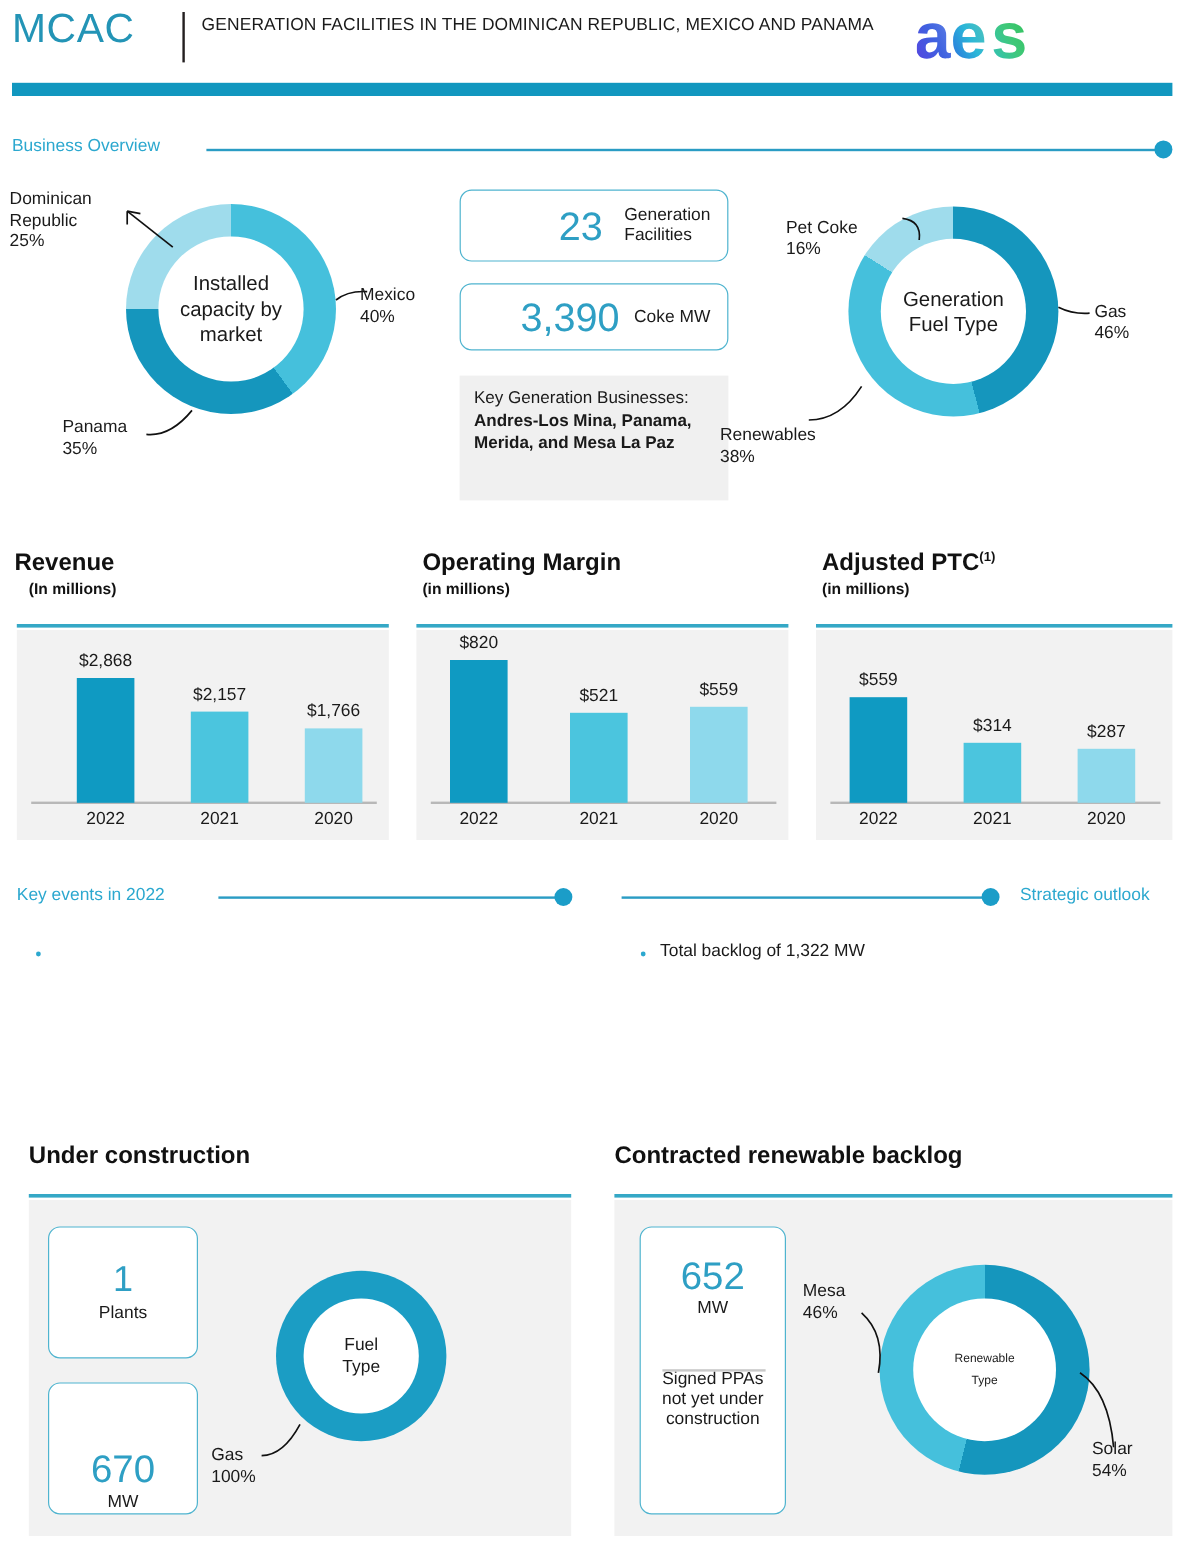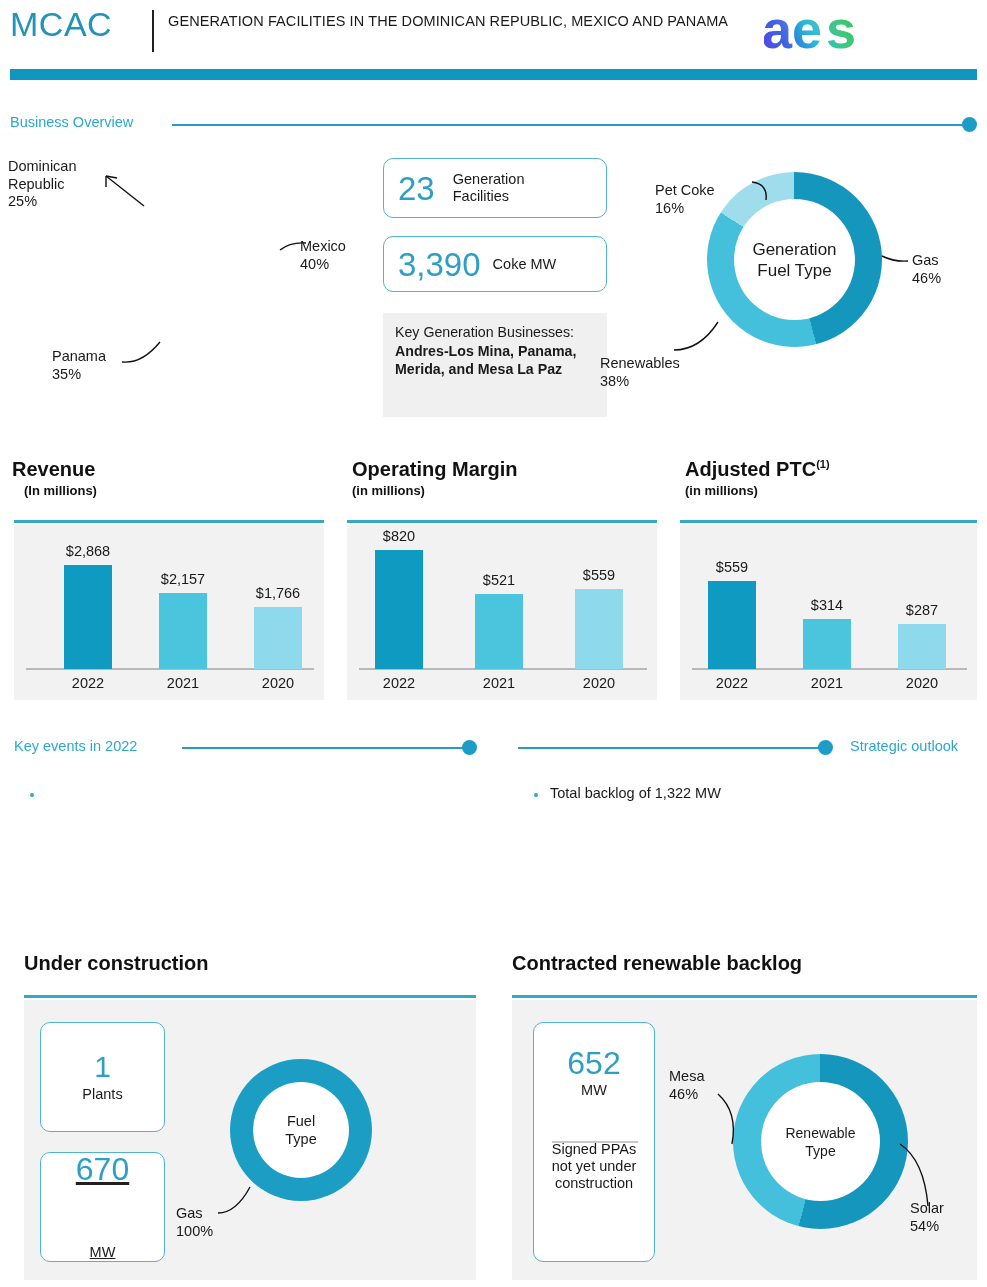--- a/index.html
+++ b/index.html
@@ -55,21 +55,21 @@
   }
   .donut-center-txt { font-size: 17px; line-height: 21px; color: #1a1a1a; }
 
   .lbl { position: absolute; font-size: 14.5px; line-height: 17.5px; color: #1a1a1a; }
 
   .leader { position: absolute; }
 
   
   .pill {
     position: absolute; border: 1.6px solid #4fb4cf; border-radius: 10px;
-    background: #fff; display: flex; align-items: center;
+    background: #fff; display: flex; align-items: center; justify-content: flex-end;
   }
   .pill-num {
     color: #2e9fc4; font-size: 33px; font-weight: 400; line-height: 1;
   }
   .pill-lab { font-size: 14.5px; line-height: 17px; color: #1a1a1a; }
 
   .grey-note {
     position: absolute; background: #f0f0f0; padding: 10px 12px;
     font-size: 14.2px; line-height: 18.5px; color: #1a1a1a;
   }
@@ -145,20 +145,30 @@
       <text x="62" y="44" font-family="Liberation Sans, sans-serif" font-size="54" font-weight="700" fill="url(#g3)">s</text>
     </svg>
   </div>
 
   <div class="blue-bar"></div>
 
   <div class="sec-label" style="left:10px; top:114px;">Business Overview</div>
   <div class="sec-rule" style="left:172px; top:124px; width:795px;"></div>
   <div class="sec-dot" style="left:962px; top:117px;"></div>
 
+  <div class="donut" style="left:105px; top:170px; width:175px; height:175px;
+       background: conic-gradient(#45c0dc 0deg 144deg, #1596bd 144deg 270deg, #9fdcec 270deg 360deg);">
+    <div class="donut-hole" style="left:27px; top:27px; width:121px; height:121px;">
+      <div class="donut-center-txt">
+        <div>Installed</div>
+        <div>capacity by</div>
+        <div>market</div>
+      </div>
+    </div>
+  </div>
 
   <svg class="leader" style="left:100px; top:170px; width:60px; height:60px;" viewBox="0 0 60 60">
     <path d="M6 6 L44 36" stroke="#111" stroke-width="1.4" fill="none"></path>
     <path d="M6 6 L6 17 M6 6 L17 8" stroke="#111" stroke-width="1.4" fill="none"></path>
   </svg>
   <div class="lbl" style="left:8px; top:158px; width:100px;">
     <span>Dominican Republic</span><br>
     <span>25%</span>
   </div>
 
@@ -301,21 +311,21 @@
 
   <div class="sec-title" style="left:24px; top:952px;">Under construction</div>
   <div class="chart-rule" style="left:24px; top:995px; width:452px;"></div>
   <div class="panel-grey" style="left:24px; top:1000px; width:452px; height:280px;"></div>
 
   <div class="pill" style="left:40px; top:1022px; width:125px; height:110px; flex-direction:column; justify-content:center;">
     <span class="pill-num" style="font-size:30px;">1</span>
     <span class="pill-lab" style="margin-top:4px;">Plants</span>
   </div>
 
-  <div class="pill" style="left:40px; top:1152px; width:125px; height:110px; flex-direction:column; justify-content:space-between;text-decoration:underline;">
+  <div class="pill" style="left:40px; top:1152px; width:125px; height:110px; flex-direction:column; justify-content:flex-end;">
     <span class="pill-num" style="font-size:32px;">670</span>
     <span class="pill-lab" style="margin-top:4px;">MW</span>
   </div>
 
   <div class="donut" style="left:230px; top:1059px; width:142px; height:142px; background:#1b9dc4;">
     <div class="donut-hole" style="left:23px; top:23px; width:96px; height:96px;">
       <div class="donut-center-txt" style="font-size:14.5px; line-height:18px;">
         <div>Fuel</div>
         <div>Type</div>
       </div>
@@ -341,21 +351,21 @@
     <span class="pill-lab" style="margin-top:42px; text-align:center;">
       <span>Signed PPAs</span><br>
       <span>not yet under</span><br>
       <span>construction</span>
     </span>
   </div>
 
   <div class="donut" style="left:733px; top:1054px; width:175px; height:175px;
        background: conic-gradient(#1596bd 0deg 194.4deg, #45c0dc 194.4deg 360deg);">
     <div class="donut-hole" style="left:28px; top:28px; width:119px; height:119px;">
-      <div class="donut-center-txt" style="font-size:14px; line-height:18px;">
+      <div class="donut-center-txt" style="font-size:10px; line-height:18px;">
         <div>Renewable</div>
         <div>Type</div>
       </div>
     </div>
   </div>
 
   <svg class="leader" style="left:716px; top:1090px; width:28px; height:60px;" viewBox="0 0 28 60">
     <path d="M2 4 Q22 22 16 54" stroke="#111" stroke-width="1.4" fill="none"></path>
   </svg>
   <div class="lbl" style="left:669px; top:1068px; width:70px;">

